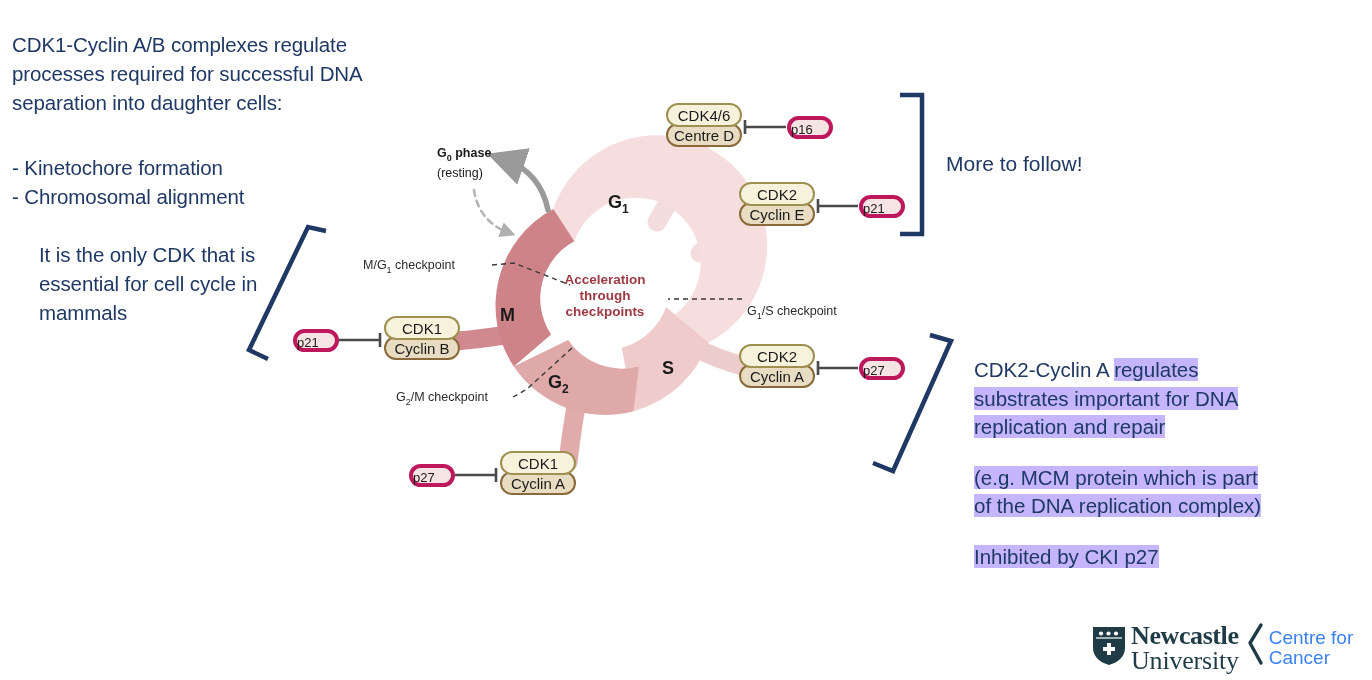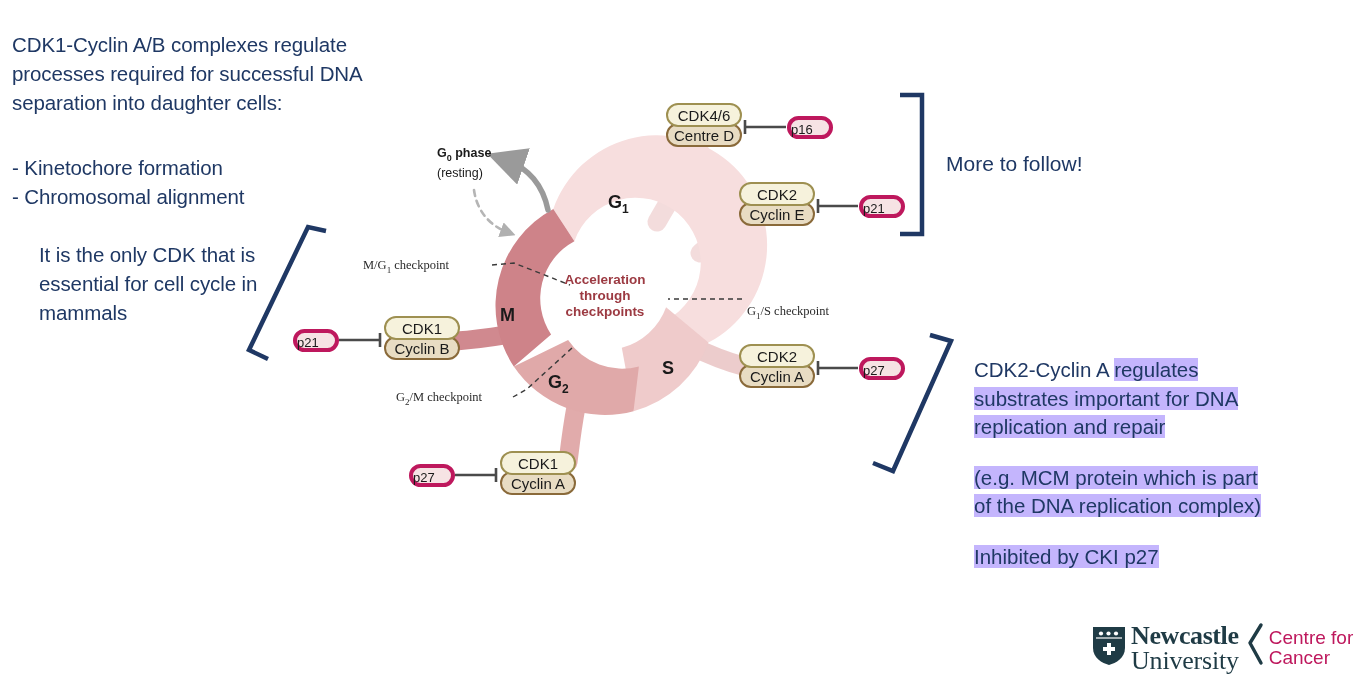--- a/index.html
+++ b/index.html
@@ -128,21 +128,21 @@
     font-weight: bold;
     color: #9C3A42;
     font-family: "Liberation Sans", sans-serif;
   }
 
   .ck-label {
     position: absolute;
     font-size: 12.5px;
     color: #2b2b2b;
     white-space: nowrap;
-    font-family: Liberation Serif, serif;
+    font-family: Liberation Sans, sans-serif;
   }
   .ck-label sub { font-size: 9px; }
 
   #g0-label {
     position: absolute;
     left: 437px;
     top: 146px;
     font-size: 12.5px;
     line-height: 15px;
     color: #1a1a1a;
@@ -172,21 +172,21 @@
   #logo .slash {
     font-size: 38px;
     margin: 0 4px 0 6px;
     color: #1F3B45;
     font-family: "Liberation Sans", sans-serif;
   }
   #logo .sub {
     font-family: "Liberation Sans", sans-serif;
     font-size: 19px;
     line-height: 1.07;
-    color: #be185d;
+    color: #3b82f6;
   }
 </style>
 </head>
 <body>
 
 <div class="slide">
 
   <div class="text-block" id="intro-text">CDK1-Cyclin A/B complexes regulate processes required for successful DNA separation into daughter cells:</div>
 
   <div class="text-block" id="bullets-text">

